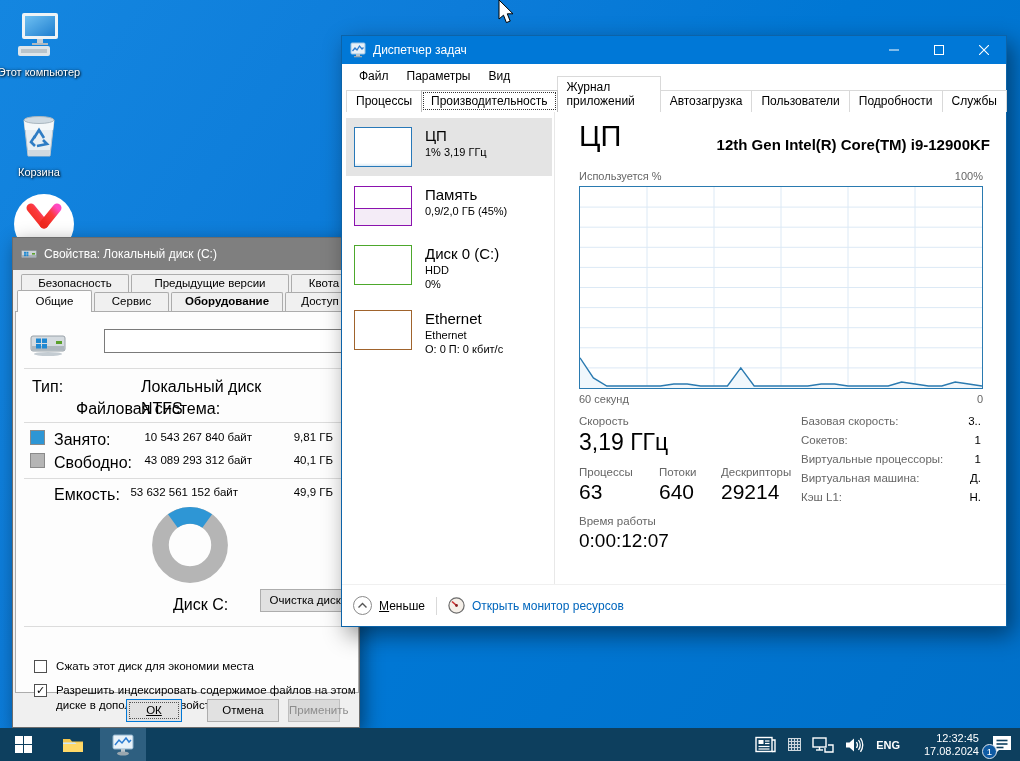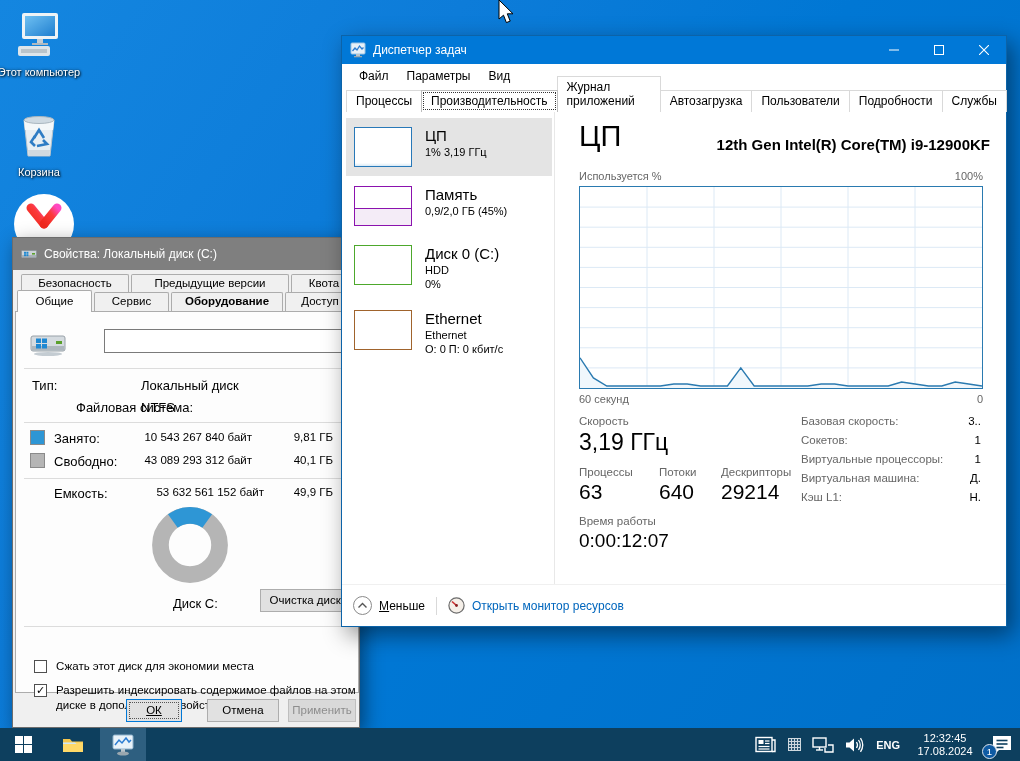--- a/index.html
+++ b/index.html
@@ -23,21 +23,21 @@
                   padding:16px 8px; font-size:12px; gap:7px; }
   .tabs-area { position:absolute; left:0; top:36px; right:0; height:38px; }
   .ptab { position:absolute; height:18px; background:#f0f0f0; border:1px solid #acacac;
           border-bottom:none; font-size:11.5px; text-align:center; line-height:17px;
           border-radius:2px 2px 0 0; }
   .ptab.row2 { top:18px; height:19px; }
   .ptab.sel { background:#fdfdfd; height:22px; top:16px; z-index:3; line-height:20px; }
   .dlg-page { position:absolute; left:2px; top:73px; width:344px; height:382px;
               background:#fdfdfd; border:1px solid #acacac; }
   .sepline { position:absolute; left:8px; right:8px; height:1px; background:#dcdcdc; }
-  .dlg-row { position:absolute; left:16px; font-size:13px; }
+  .dlg-row { position:absolute; left:16px; font-size:16px; }
   .usage-swatch { position:absolute; width:15px; height:15px; border:1px solid #8a8a8a; }
   .u-bytes { position:absolute; width:150px; text-align:right; font-size:11.5px; }
   .u-size  { position:absolute; width:64px;  text-align:right; font-size:11.5px; }
   .btn { position:absolute; height:23px; background:#e1e1e1; border:1px solid #adadad;
          font-size:11.5px; text-align:center; line-height:21px; font-family:inherit; }
   .btn.default { border:1px solid #0078d7; outline:1px dotted #555; outline-offset:-4px; }
   .btn.disabled { background:#d9d9d9; border-color:#bfbfbf; color:#8d8d8d; }
   .chk { position:absolute; width:13px; height:13px; background:#fff; border:1px solid #4f4f4f;
          font-size:11px; line-height:11px; text-align:center; }
   .chk-label { position:absolute; font-size:11.5px; line-height:15px; }
@@ -96,21 +96,21 @@
   .footer-sep { width:1px; height:18px; background:#d9d9d9; margin:0 11px; }
   .resmon { display:flex; align-items:center; gap:7px; color:#0066bd; font-size:12px; }
 
   
   .taskbar { position:absolute; left:0; bottom:0; width:1020px; height:33px; background:#0d3f5e;
              display:flex; align-items:stretch; z-index:20; }
   .tb-btn { width:46px; display:flex; align-items:center; justify-content:center; }
   .tb-btn.active { background:#2e5f80; }
   .tray { position:absolute; right:0; top:0; height:33px; display:flex; align-items:center; gap:11px;
           padding-right:6px; color:#fff; }
-  .tray-clock { text-align:center; font-size:11px; line-height:13px; width:68px; }
+  .tray-clock { text-align:right; font-size:11px; line-height:13px; width:68px; }
   .lang { font-size:11px; font-weight:bold; }
   .grid-ico { width:13px; height:13px;
       background-image:repeating-linear-gradient(0deg,#cfd8de 0 1px,transparent 1px 3px),
                        repeating-linear-gradient(90deg,#cfd8de 0 1px,transparent 1px 3px);
       background-color:rgba(255,255,255,.12); }
   .notif { position:relative; width:24px; height:24px; }
   .badge { position:absolute; left:-8px; bottom:-2px; width:15px; height:15px; border-radius:50%;
            background:#0f5ba3; border:1px solid #dfe7ee; color:#fff; font-size:9.5px;
            display:flex; align-items:center; justify-content:center; }
 
@@ -228,21 +228,21 @@
       <div class="u-size" style="left:253px;top:119px;">9,81 ГБ</div>
 
       <div class="usage-swatch" style="left: 14px; top: 141px; background: rgb(181, 181, 181);"></div>
       <div class="dlg-row" style="left:38px;top:142px;">Свободно:</div>
       <div class="u-bytes" style="left:86px;top:142px;">43 089 293 312 байт</div>
       <div class="u-size" style="left:253px;top:142px;">40,1 ГБ</div>
 
       <div class="sepline" style="top:166px;"></div>
 
       <div class="dlg-row" style="left:38px;top:174px;">Емкость:</div>
-      <div class="u-bytes" style="left:98px;top:174px;">53 632 561 152 байт</div>
+      <div class="u-bytes" style="left:72px;top:174px;">53 632 561 152 байт</div>
       <div class="u-size" style="left:253px;top:174px;">49,9 ГБ</div>
 
       <div style="position:absolute;left:135px;top:194px;width:78px;height:78px;">
         <svg viewBox="0 0 42 42" width="78" height="78">
           <circle class="donut-free" cx="21" cy="21" r="15.915" fill="none" stroke="#b5b5b5" stroke-width="9"></circle>
           <circle class="donut-used" cx="21" cy="21" r="15.915" fill="none" stroke="#2e96d5" stroke-width="9" transform="rotate(-125.5 21 21)" stroke-dasharray="19.70 100.00"></circle>
         </svg>
       </div>
       <div class="dlg-row" style="left:157px;top:284px;">Диск C:</div>
       <button class="btn" style="left:244px;top:277px;width:97px;">Очистка диска</button>
@@ -252,21 +252,21 @@
       <div class="chk" style="left:18px;top:348px;"></div>
       <div class="chk-label" style="left:40px;top:347px;width:300px;">Сжать этот диск для экономии места</div>
 
       <div class="chk" style="left:18px;top:372px;">✓</div>
       <div class="chk-label" style="left:40px;top:371px;width:300px;">Разрешить индексировать содержимое файлов на этом диске в дополнение к свойствам файла</div>
     </div>
 
     <div class="dlg-bottom">
       <button class="btn default" style="left:113px;top:8px;width:56px;text-decoration:underline;">ОК</button>
       <button class="btn" style="left:194px;top:8px;width:72px;">Отмена</button>
-      <button class="btn disabled" style="left:275px;top:8px;width:68px;">Применить</button>
+      <button class="btn disabled" style="left:275px;top:8px;width:52px;">Применить</button>
     </div>
   </div>
 
   <div class="win tm">
     <div class="tm-titlebar">
       <svg width="16" height="16" viewBox="0 0 16 16">
         <rect x="1" y="1" width="14" height="11" rx="1" fill="#e8f1f8" stroke="#9dc4e4"></rect>
         <polyline points="2.5,9 5,6 7,8 9.5,4 12,7 13.5,5.5" fill="none" stroke="#2d7dd2" stroke-width="1.3"></polyline>
         <rect x="6" y="12" width="4" height="2" fill="#b9c4cb"></rect>
         <rect x="4" y="14" width="8" height="1.3" fill="#9aa7af"></rect>

